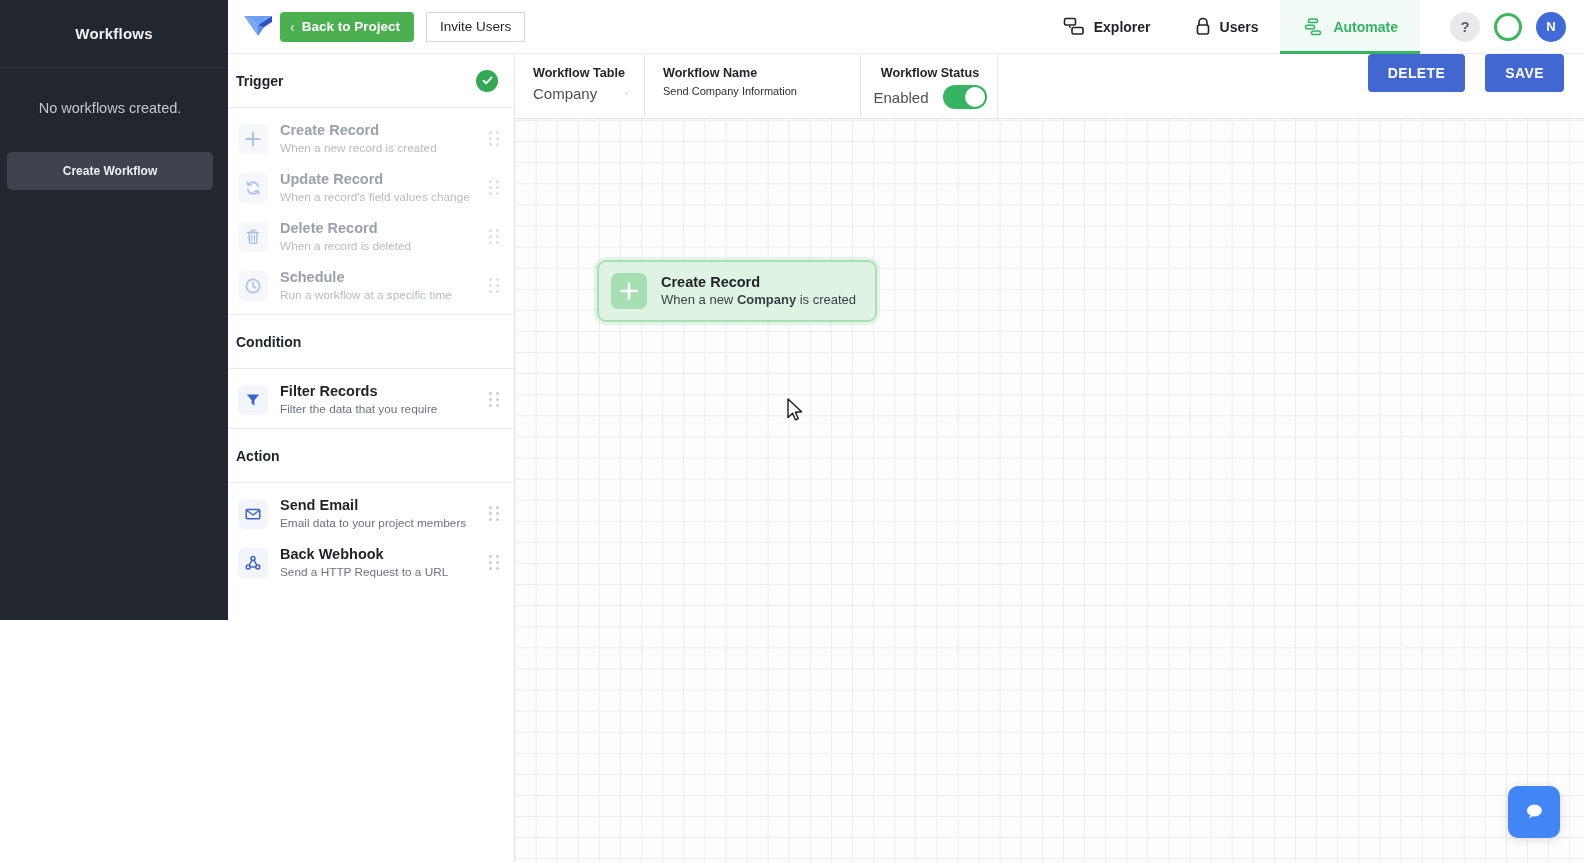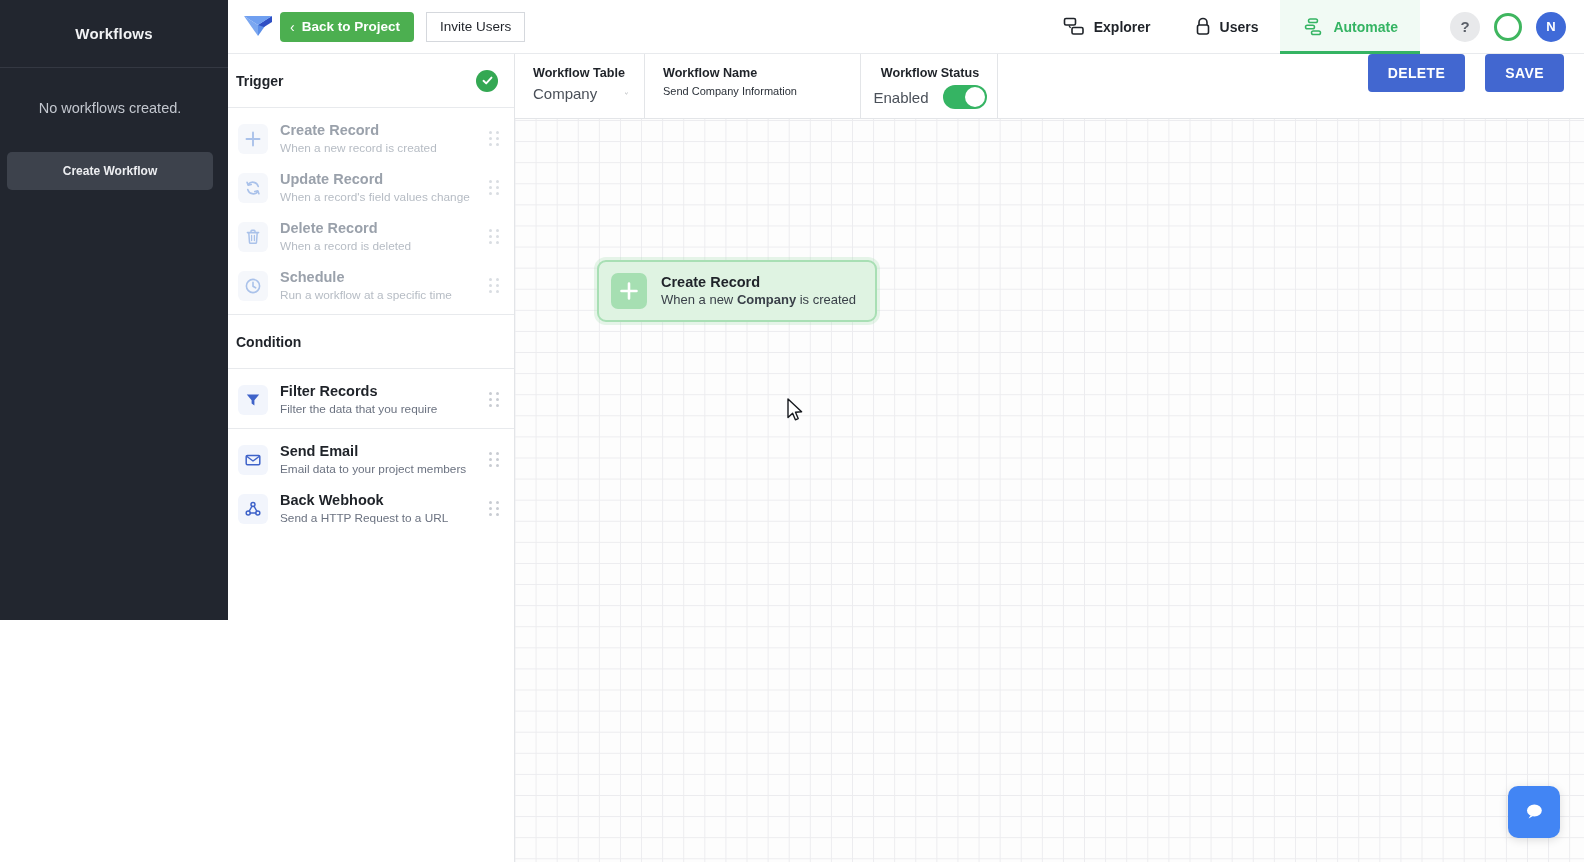--- a/index.html
+++ b/index.html
@@ -435,20 +435,23 @@
                 <i></i>
                 <i></i>
                 <i></i>
                 <i></i>
               </span>
           </div>
         </div>
 
         <div class="divider"></div>
 
+        <div class="section-head">
+          <span class="section-title">Action</span>
+        </div>
         <div class="blk-list">
           <div class="blk">
             <span class="blk-icon">
               <svg width="18" height="18" viewBox="0 0 18 18">
                 <rect x="2.2" y="4.4" width="13.6" height="9.4" rx="1.2" fill="none" stroke="#3f63c9" stroke-width="1.5"></rect>
                 <path d="M2.6 5.2 L9 10 L15.4 5.2" fill="none" stroke="#3f63c9" stroke-width="1.4" stroke-linejoin="round"></path>
               </svg>
             </span>
             <span class="blk-text">
               <span class="blk-title">Send Email</span>

